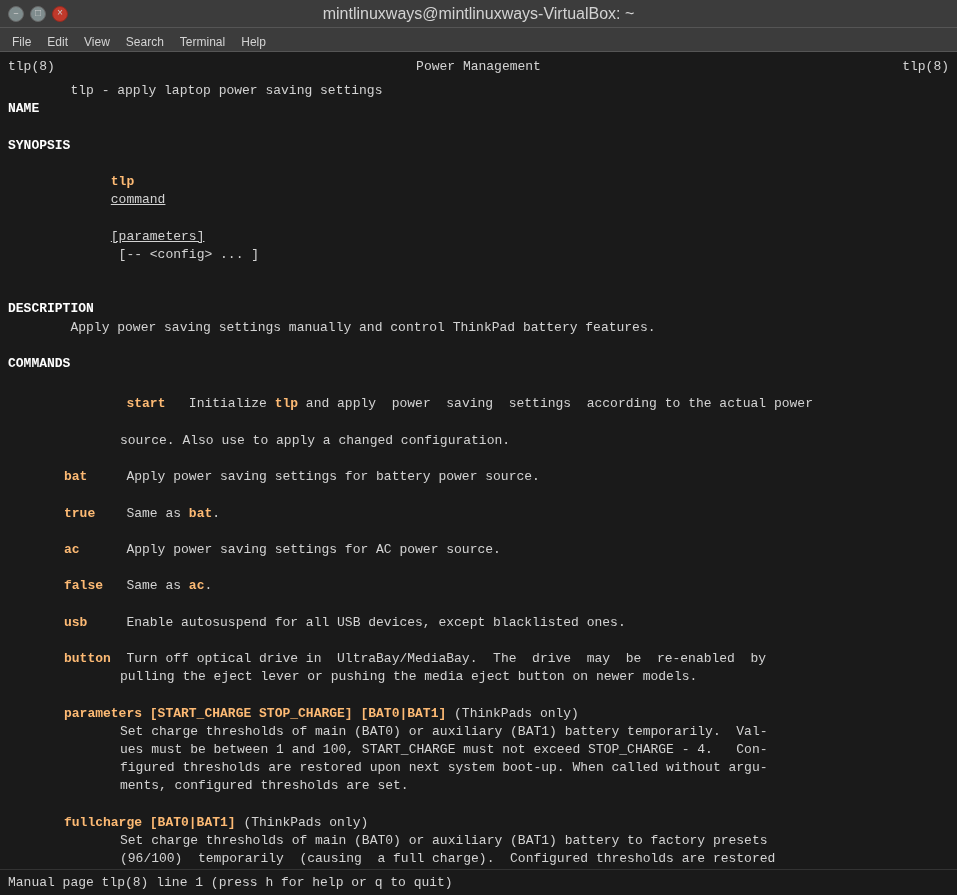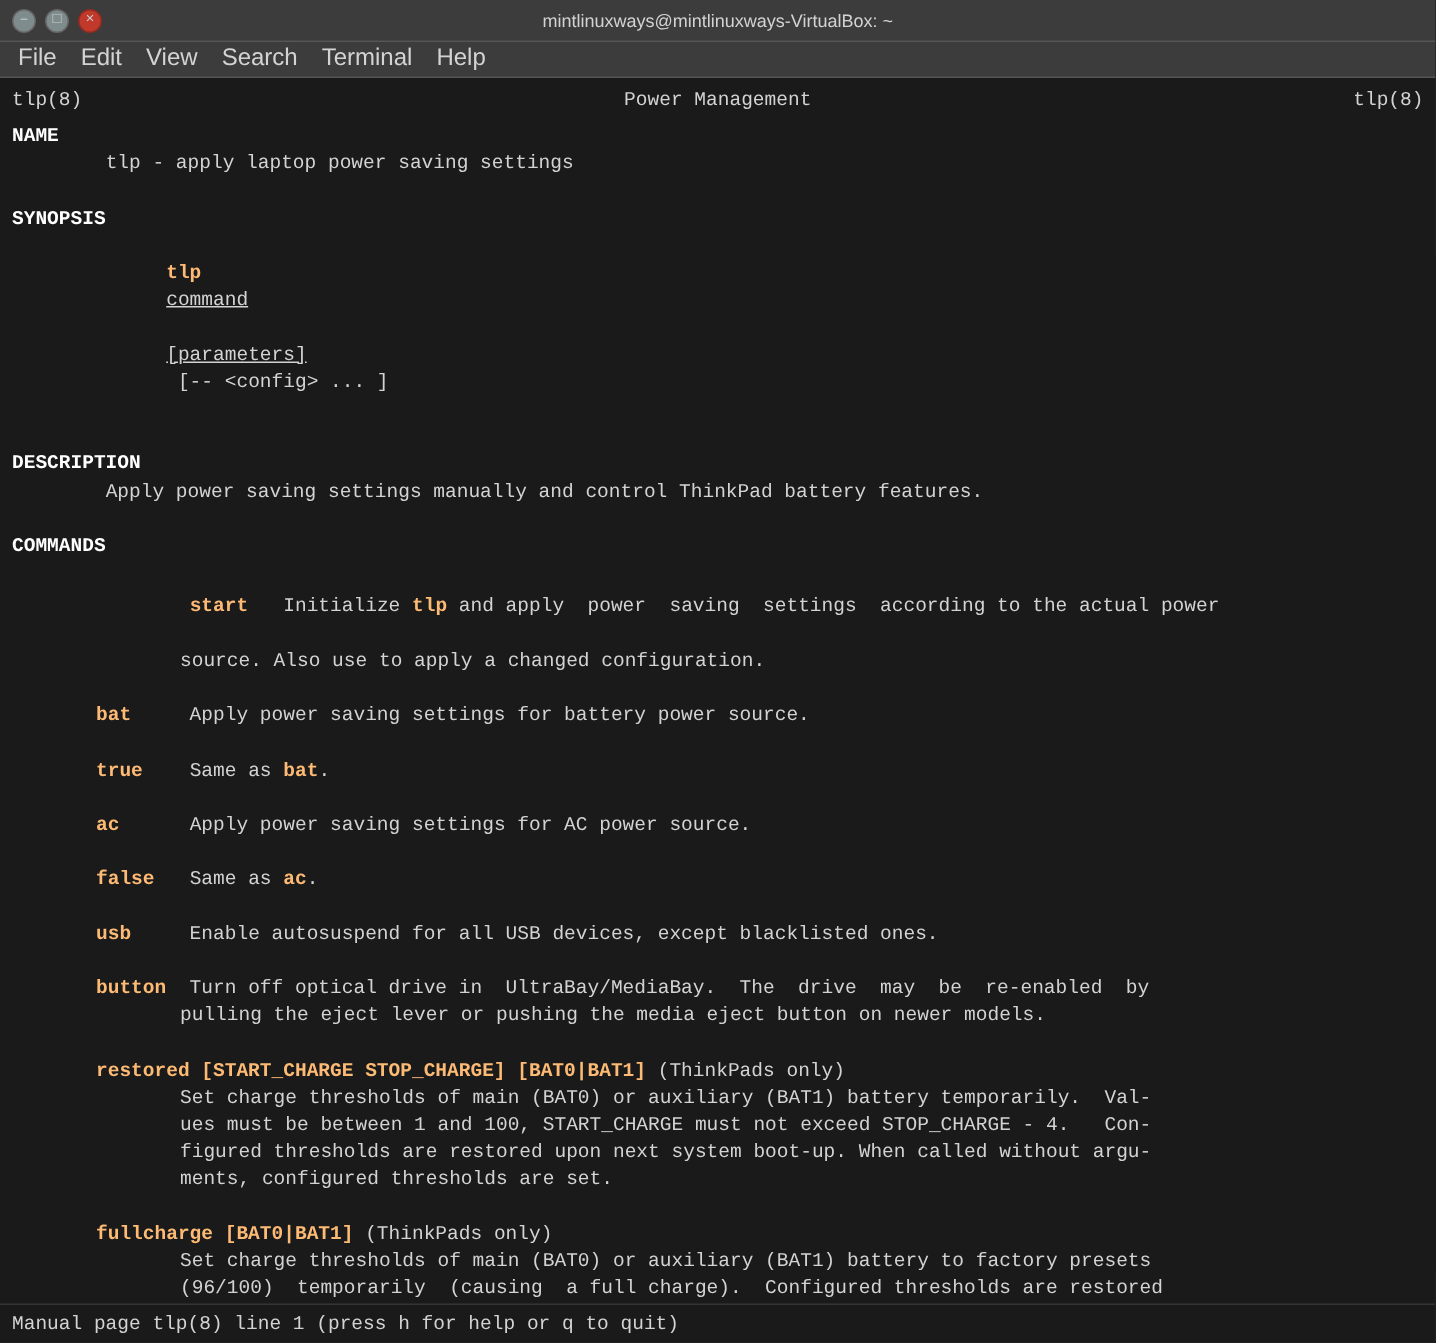--- a/index.html
+++ b/index.html
@@ -23,21 +23,21 @@
       display: flex;
       align-items: center;
       justify-content: space-between;
       padding: 0 8px;
       flex-shrink: 0;
       border-bottom: 1px solid #555;
     }
     .titlebar-title {
       flex: 1;
       text-align: center;
-      font-size: 12px;
+      font-size: 16px;
       color: #d3d3d3;
       font-family: sans-serif;
     }
     .titlebar-btn {
       width: 16px;
       height: 16px;
       border-radius: 50%;
       border: 1px solid #666;
       background: #5a5a5a;
       cursor: pointer;
@@ -49,26 +49,26 @@
     }
     .titlebar-btn.close { background: #c0392b; border-color: #922b21; }
     .titlebar-btn.minimize { background: #7f8c8d; }
     .titlebar-btn.maximize { background: #7f8c8d; }
 
     
     .menubar {
       background: #3c3c3c;
       height: 24px;
       display: flex;
-      align-items: flex-start;
+      align-items: flex-end;
       padding: 0 4px;
       flex-shrink: 0;
       border-bottom: 1px solid #555;
       font-family: sans-serif;
-      font-size: 16px;
+      font-size: 12px;
     }
     .menubar-item {
       padding: 2px 8px;
       color: #d3d3d3;
       cursor: pointer;
     }
 
     
     .terminal {
       background: #1a1a1a;
@@ -148,22 +148,22 @@
 
   
   <div class="man-header">
     <span>tlp(8)</span>
     <span>Power Management</span>
     <span>tlp(8)</span>
   </div>
 
   
   <div>
+    <span class="man-line">        tlp - apply laptop power saving settings</span>
     <span class="man-line section-label">NAME</span>
-    <span class="man-line">        tlp - apply laptop power saving settings</span>
   </div>
 
   <br>
 
   
   <div>
     <span class="man-line section-label">SYNOPSIS</span>
     <span class="man-line indent1">
       <span class="cmd-bold">tlp</span>
       <span class="underline">command</span>
@@ -235,21 +235,21 @@
     
     <div>
       <span class="man-line"><span style="display:inline-block;width:56px;"></span><span class="cmd-bold">button</span><span>  Turn off optical drive in  UltraBay/MediaBay.  The  drive  may  be  re-enabled  by</span></span>
       <span class="man-line"><span style="display:inline-block;width:112px;"></span>pulling the eject lever or pushing the media eject button on newer models.</span>
     </div>
 
     <br>
 
     
     <div>
-      <span class="man-line"><span style="display:inline-block;width:56px;"></span><span class="cmd-bold">restored [START_CHARGE STOP_CHARGE] [BAT0|BAT1]</span><span> (ThinkPads only)</span></span>
+      <span class="man-line"><span style="display:inline-block;width:56px;"></span><span class="cmd-bold">parameters [START_CHARGE STOP_CHARGE] [BAT0|BAT1]</span><span> (ThinkPads only)</span></span>
       <span class="man-line"><span style="display:inline-block;width:112px;"></span>Set charge thresholds of main (BAT0) or auxiliary (BAT1) battery temporarily.  Val-</span>
       <span class="man-line"><span style="display:inline-block;width:112px;"></span>ues must be between 1 and 100, START_CHARGE must not exceed STOP_CHARGE - 4.   Con-</span>
       <span class="man-line"><span style="display:inline-block;width:112px;"></span>figured thresholds are restored upon next system boot-up. When called without argu-</span>
       <span class="man-line"><span style="display:inline-block;width:112px;"></span>ments, configured thresholds are set.</span>
     </div>
 
     <br>
 
     
     <div>

